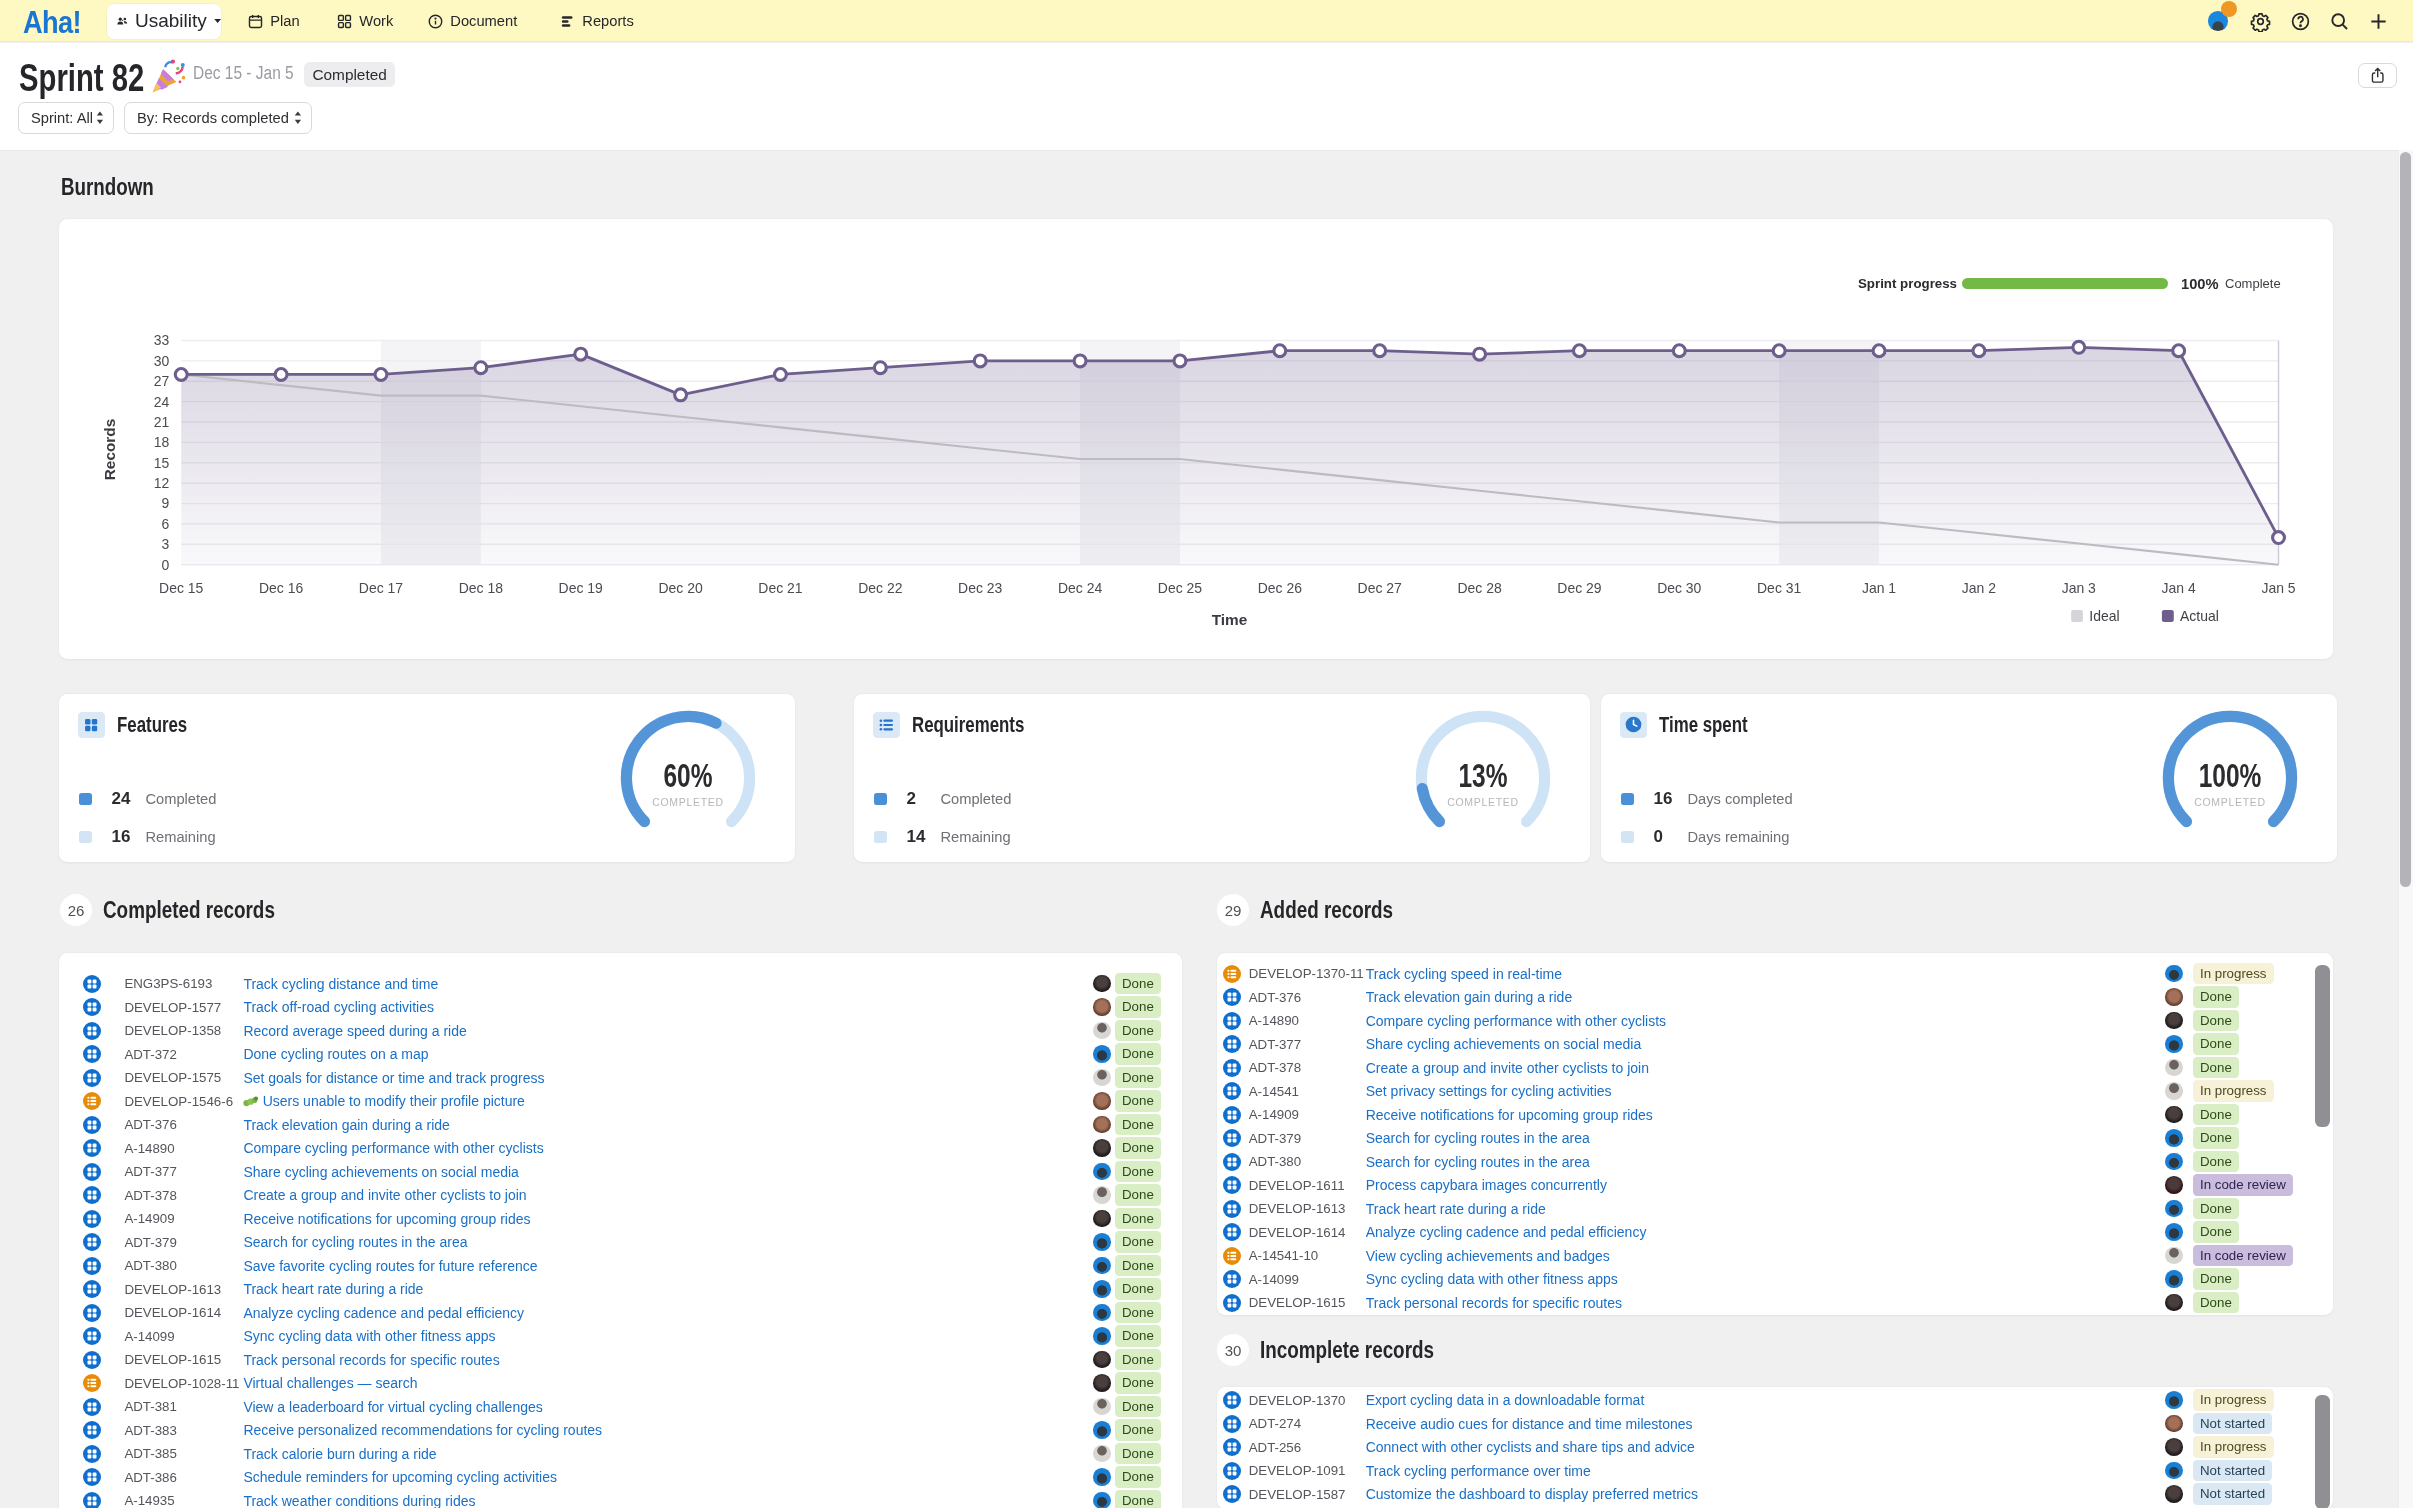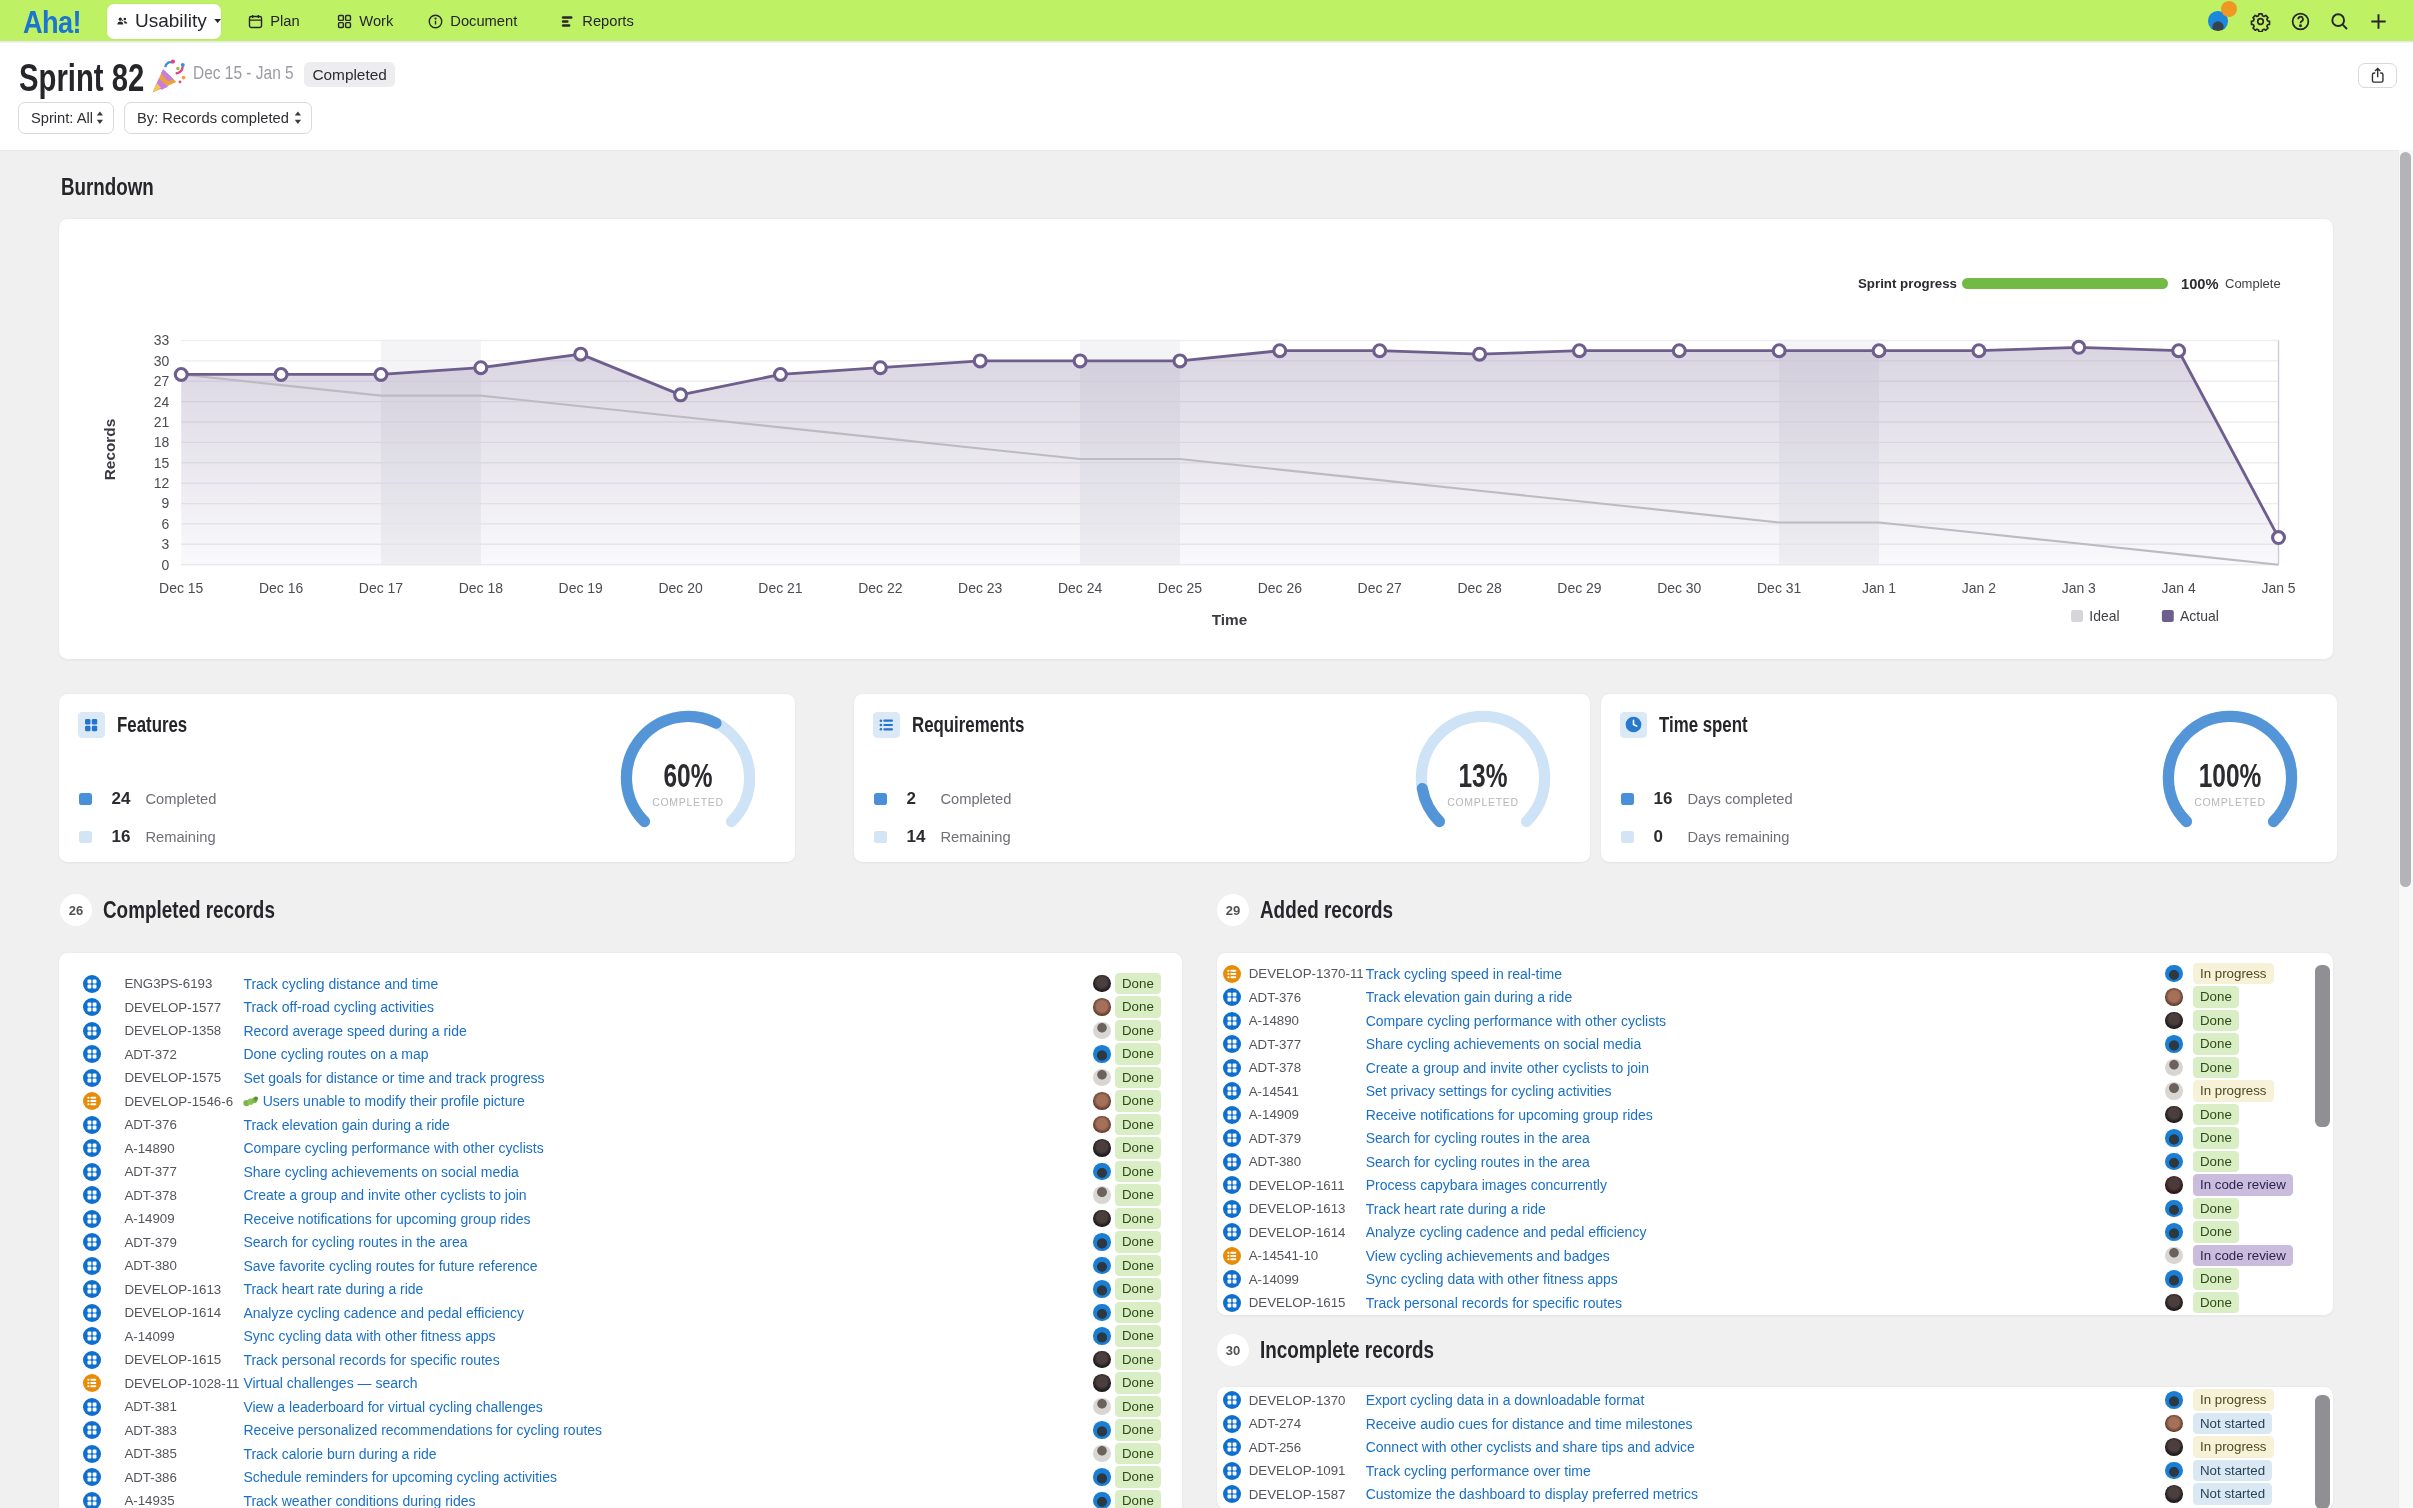--- a/index.html
+++ b/index.html
@@ -1,18 +1,18 @@
 <!DOCTYPE html>
 <html style="font-size:11.2px"><head><meta charset="utf-8"><style>
 * {margin:0;padding:0;box-sizing:border-box}
 html,body {width:2413px;height:1508px;overflow:hidden;font-family:"Liberation Sans",sans-serif;background:#f0f0f1}
 #page {position:relative;width:2413px;height:1508px}
 .abs {position:absolute}
 
-#nav {position:absolute;left:0;top:0;width:100%;height:42px;background:#bef264;border-bottom:1.4px solid #e9e9eb}
+#nav {position:absolute;left:0;top:0;width:100%;height:42px;background:#fef9c3;border-bottom:1.4px solid #e9e9eb}
 #logo {position:absolute;left:23px;top:5.6px;font-size:32px;line-height:1;font-weight:bold;letter-spacing:-0.7px;color:#1a76d2;transform:scaleX(0.85);transform-origin:left top}
 .chip {position:absolute;left:107px;top:3.5px;width:114px;height:35px;background:#fff;border-radius:7px;display:flex;align-items:center;padding-left:9px;box-shadow:0 0 0 0.7px rgba(0,0,0,0.04)}
 .nitem {position:absolute;top:0;height:42px;display:flex;align-items:center;font-size:14.7px;color:#26262b}
 .nic {width:17px;height:17px;margin-right:6.3px}
 .tic {width:21px;height:21px}
 .ticw {position:absolute;top:10.5px}
 #nav-av {position:absolute;left:2208px;top:11.2px;width:19.6px;height:19.6px;border-radius:50%;background:radial-gradient(circle at 50% 80%,#36434d 0 26%,#1b87dd 33%)}
 #nav-dot {position:absolute;left:2221px;top:0.7px;width:16px;height:16px;border-radius:50%;background:#f09622}
 
 #hdr {position:absolute;left:0;top:43px;width:100%;height:107px;background:#fff;box-shadow:0 0.7px 0 #e4e4e6}
@@ -32,21 +32,21 @@
 .ctitle {position:absolute;left:58px;top:20px;font-size:21.6px;line-height:1;font-weight:bold;color:#26262a;transform:scaleX(0.78);transform-origin:left top}
 .lrow {position:absolute;left:20px;display:flex;align-items:center}
 .lsq {width:12.6px;height:12.6px;border-radius:2.8px;flex:none}
 .lnum {margin-left:20px;font-size:17px;font-weight:bold;color:#2b2b30;min-width:24px}
 .llab {margin-left:9.8px;font-size:14.7px;color:#6f6f77}
 .gauge {position:absolute;left:559px;top:14px;width:140px;height:140px}
 .gpct {position:absolute;left:0;top:48px;width:140px;text-align:center;font-size:34px;line-height:1.15;font-weight:bold;color:#2b2b30;transform:scaleX(0.72)}
 .gsub {position:absolute;left:0;top:88px;width:140px;text-align:center;font-size:10.5px;letter-spacing:0.7px;color:#b6b6bc}
 
 .shead {position:absolute;display:flex;align-items:center}
-.scount {width:32px;height:32px;border-radius:50%;background:#fff;display:flex;align-items:center;justify-content:center;font-size:13px;font-weight:bold;color:#515156}
+.scount {width:32px;height:32px;border-radius:50%;background:#fff;display:flex;align-items:center;justify-content:center;font-size:15px;font-weight:normal;color:#515156}
 .stext {margin-left:10.5px;font-size:23px;font-weight:bold;color:#26262a;transform:scaleX(0.82);transform-origin:left center}
 
 .rlist {position:absolute;background:#fff;border-radius:8.4px;box-shadow:0 0.7px 2.8px rgba(0,0,0,0.06);overflow:hidden}
 .row {height:23.5px;position:relative;display:flex;align-items:center}
 .ric {width:18px;height:18px;flex:none}
 .rid {font-size:13.3px;color:#54555b;flex:none;white-space:nowrap}
 .rtitle {font-size:14px;flex:1;white-space:nowrap;overflow:hidden}
 .rtitle a {color:#1a6fc7;text-decoration:none}
 .av {position:absolute;top:2.8px;width:17.5px;height:17.5px;border-radius:50%}
 .av-dark {background:radial-gradient(circle at 50% 42%,#4a3f3c 0 38%,#201c20 65%)}

